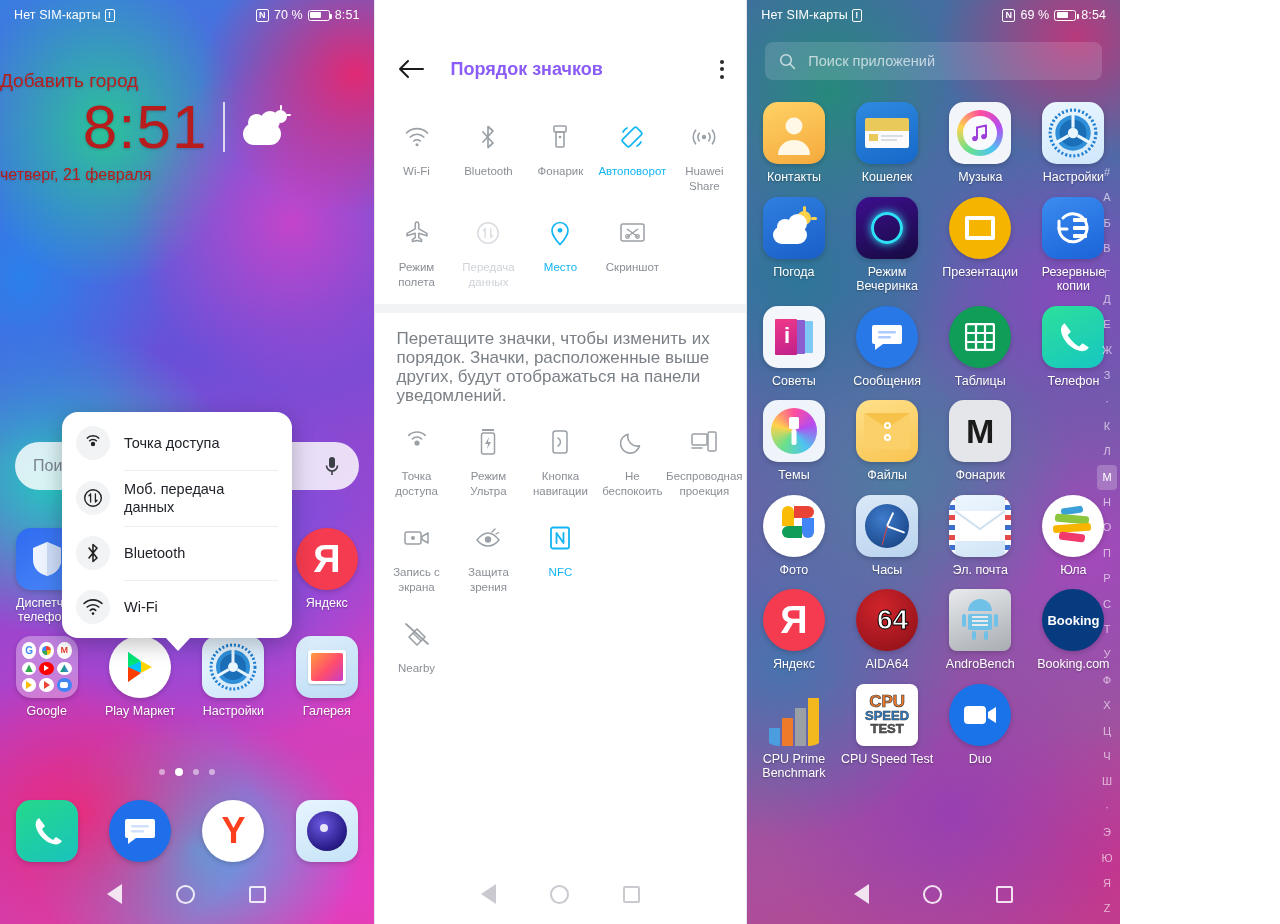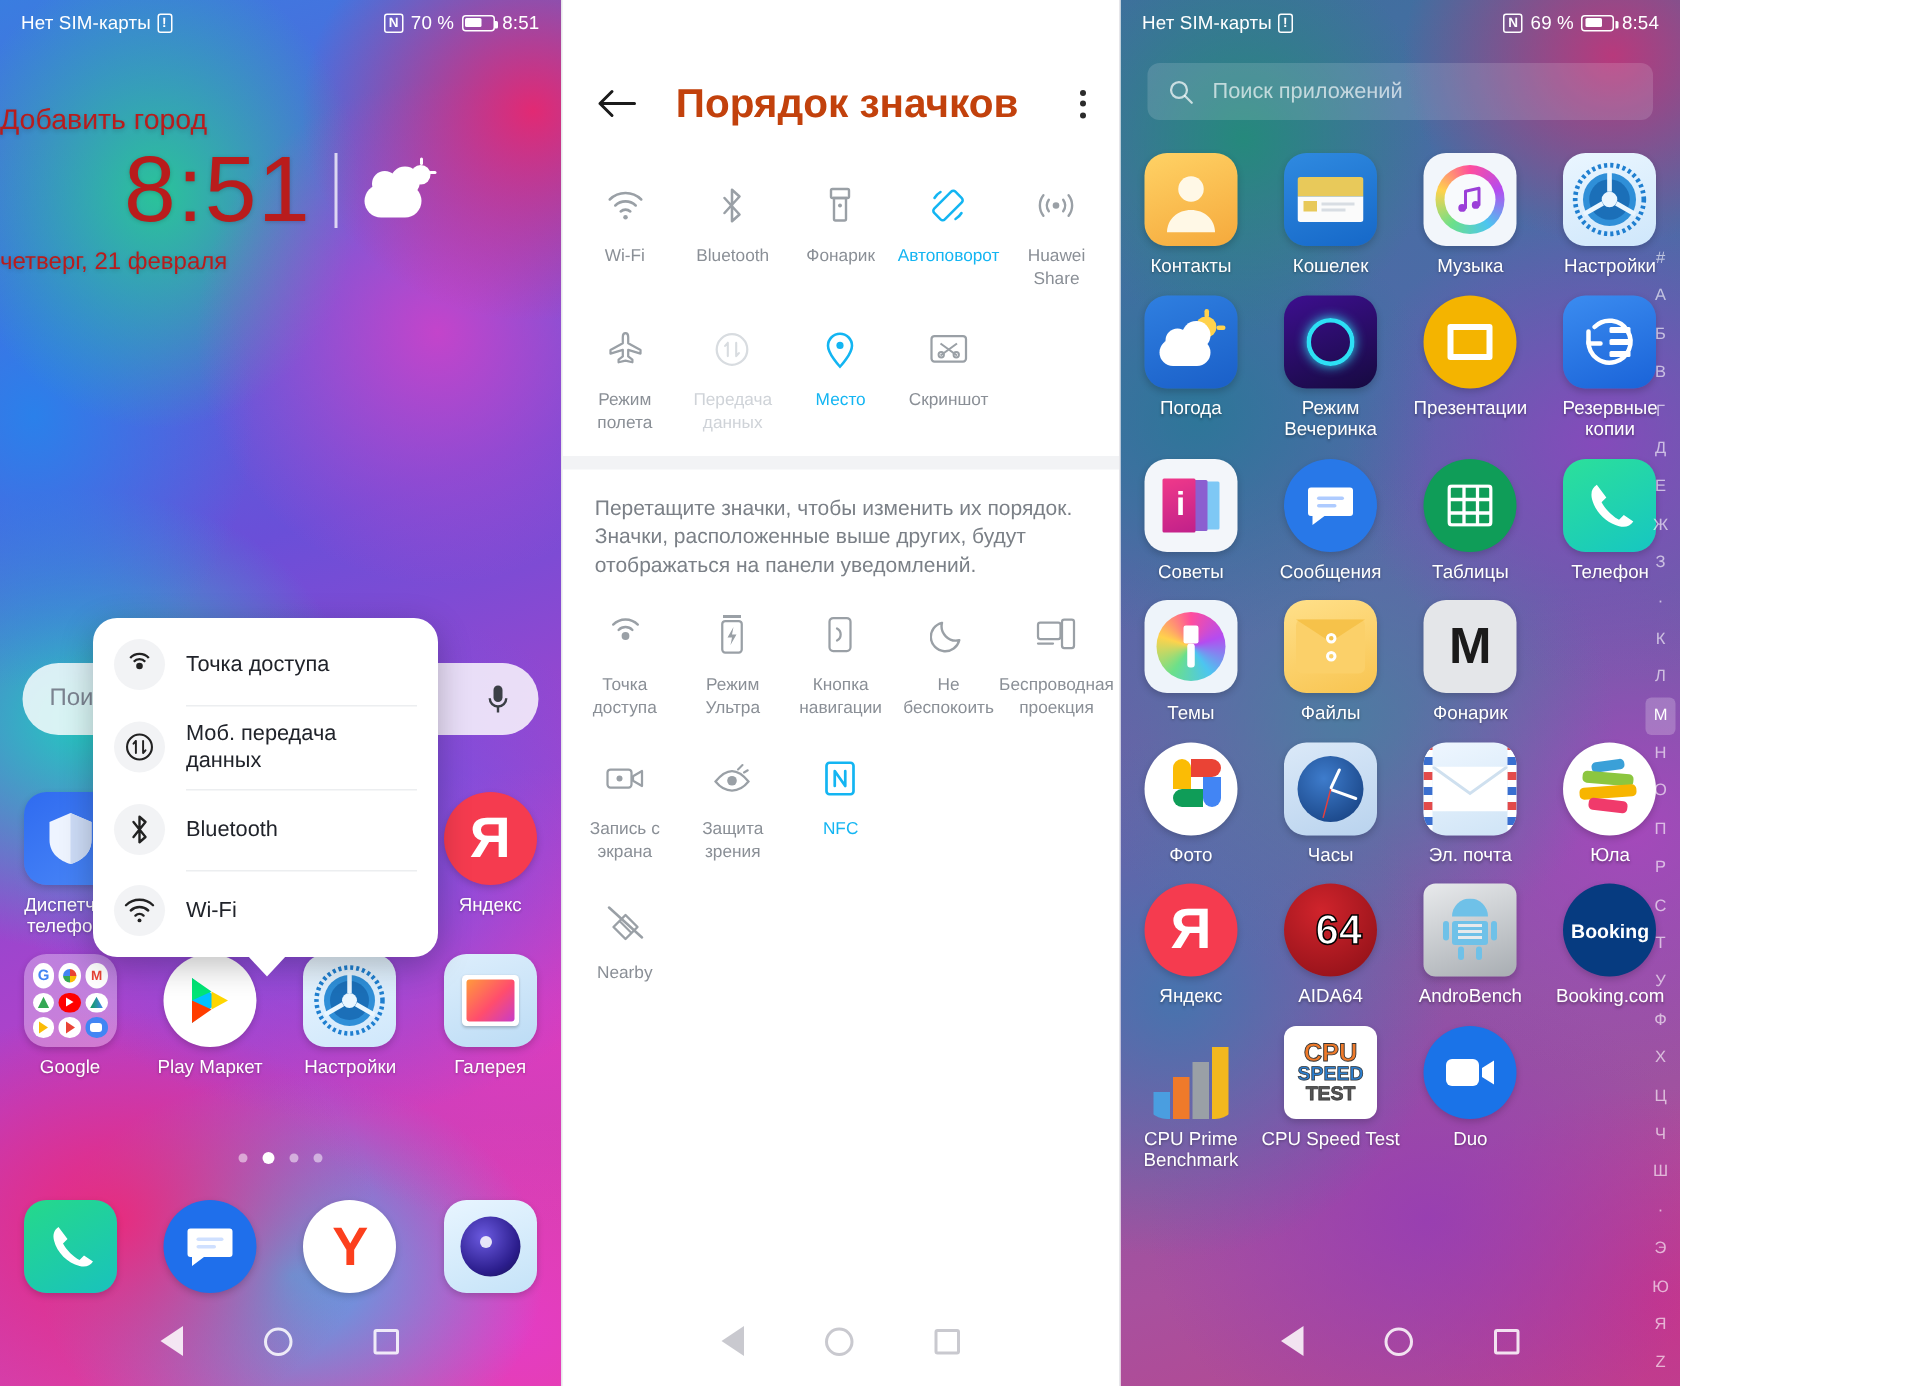--- a/index.html
+++ b/index.html
@@ -102,33 +102,33 @@
     display:flex; align-items:center; justify-content:center; flex-shrink:0; }
   .popup .pt { font-size:14.5px; color:#20232a; line-height:18px; }
   .popup .tail { position:absolute; left:50%; margin-left:-12px; bottom:-13px; width:0;
     height:0; border-left:13px solid transparent; border-right:13px solid transparent;
     border-top:14px solid #fff; }
 
   
   .panel2 { position:relative; width:427px; height:924px; background:#fff;
     border-left:1px solid #e6e6ea; border-right:1px solid #e6e6ea; overflow:hidden; }
   .p2head { display:flex; align-items:center; height:78px; padding:0 22px; margin-top:30px; }
-  .p2head .ttl { font-size:27px; color:#c2410c; font-weight:bold; margin-left:26px; }
+  .p2head .ttl { font-size:18px; color:#8b5cf6; font-weight:bold; margin-left:26px; }
   .p2head .dots { margin-left:auto; display:flex; flex-direction:column; gap:3.5px; }
   .p2head .dots i { width:4px; height:4px; background:#2b2b2b; border-radius:50%; display:block; }
   .tgrid { display:flex; flex-wrap:wrap; padding:0 6px; }
   .tcell { width:20%; display:flex; flex-direction:column; align-items:center;
     padding:12px 2px 10px; }
   .tcell .ti { height:34px; display:flex; align-items:center; justify-content:center; }
   .tcell .tl { font-size:11.5px; color:#8a8f96; text-align:center; margin-top:10px;
     line-height:15px; }
   .tcell.on .tl { color:#13b5f2; }
   .tcell.dim .tl { color:#cfd3d8; }
   .p2div { height:9px; background:#f2f3f5; margin-top:4px; }
-  .p2hint { font-size:14px; color:#7b8087; line-height:19px; padding:16px 22px 8px; }
+  .p2hint { font-size:17px; color:#7b8087; line-height:19px; padding:16px 22px 8px; }
 
   
   .panel3 { position:relative; width:426px; height:924px; overflow:hidden; }
   .p3bg { position:absolute; inset:0;
     background:
       radial-gradient(ellipse 200px 180px at 88% 4%, rgba(196,52,120,.9), transparent 70%),
       radial-gradient(ellipse 180px 190px at 22% 10%, rgba(34,140,120,.9), transparent 70%),
       radial-gradient(ellipse 220px 210px at 14% 30%, rgba(40,120,150,.85), transparent 72%),
       radial-gradient(ellipse 230px 220px at 85% 32%, rgba(140,70,190,.85), transparent 72%),
       radial-gradient(ellipse 250px 230px at 40% 52%, rgba(70,130,160,.8), transparent 72%),

